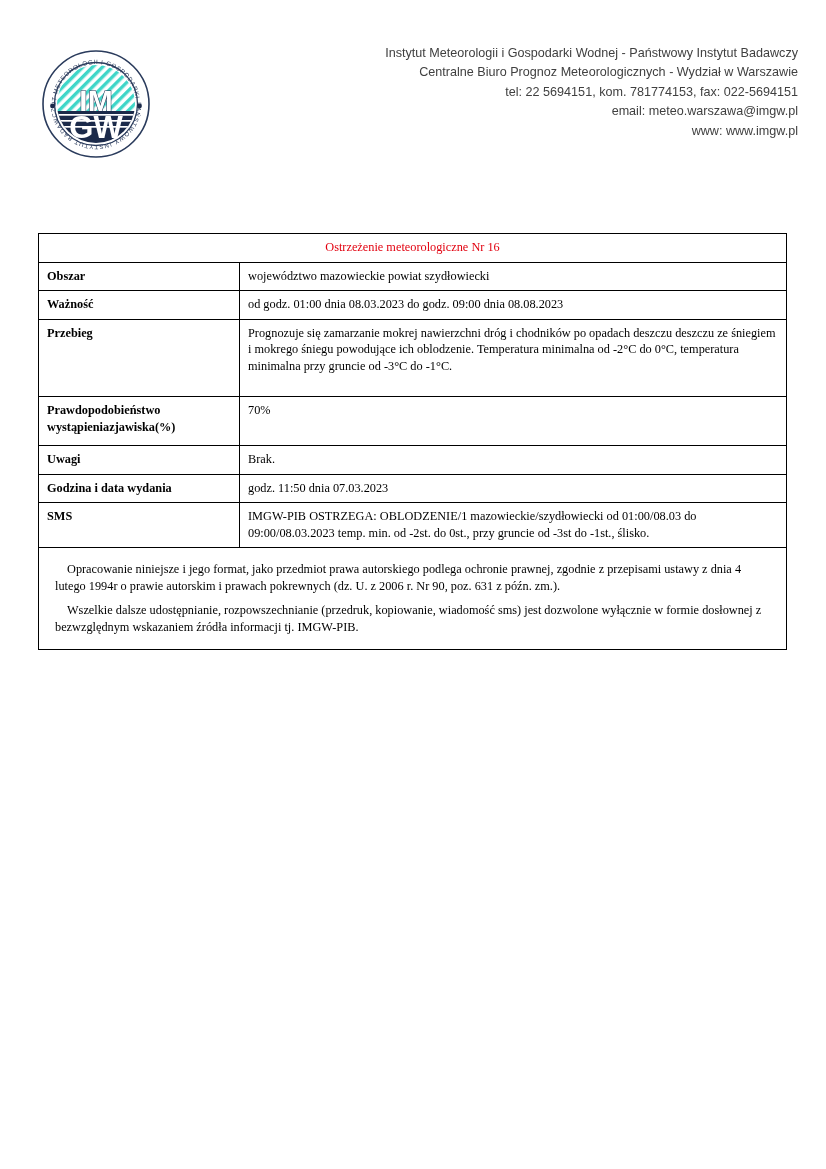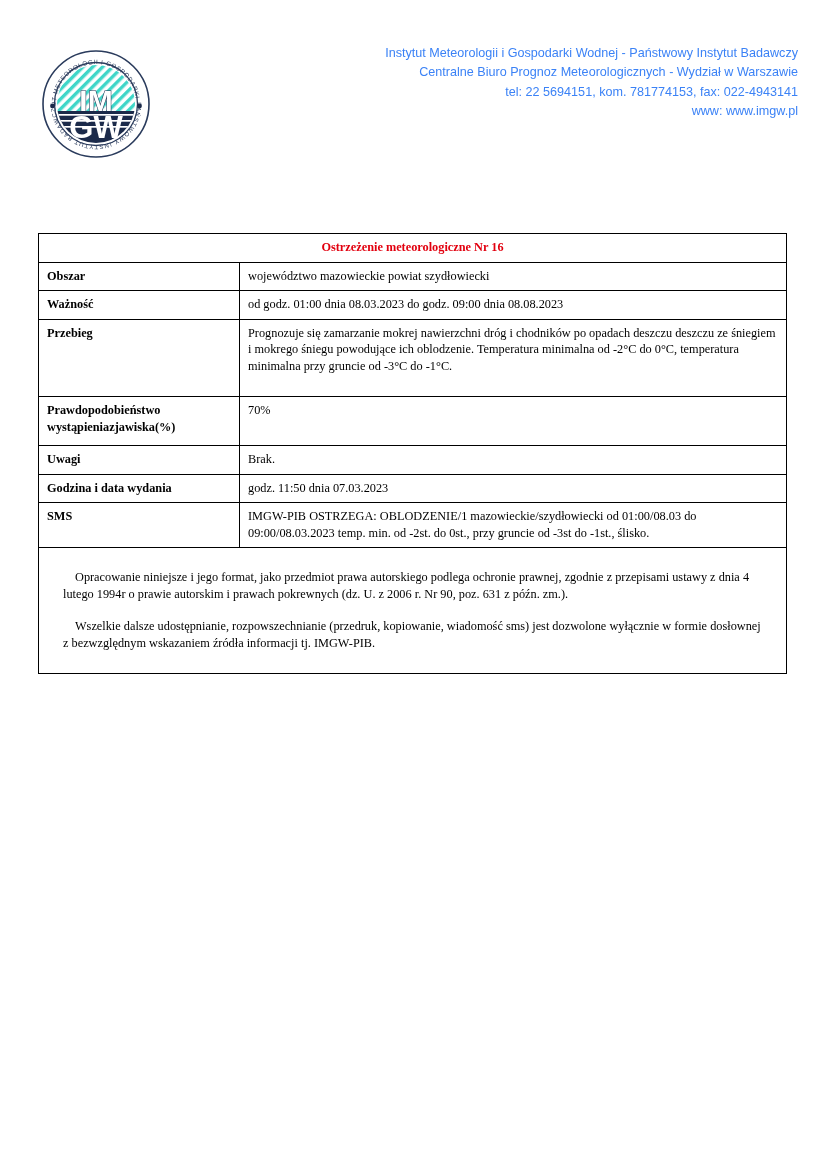--- a/index.html
+++ b/index.html
@@ -35,21 +35,21 @@
   }
   .logo-svg { display: block; width: 112px; height: 112px; }
 
   .header-text {
     position: absolute;
     right: 28px;
     top: 44px;
     width: 560px;
     text-align: right;
     font-family: "Liberation Sans", "DejaVu Sans", sans-serif;
-    color: #3b82f6;
+    color: #404040;
     font-size: 12.6px;
     line-height: 19.4px;
   }
   .header-text .bold { font-weight: normal; }
 
   
   .warning-table {
     position: absolute;
     left: 38px;
     top: 233px;
@@ -62,21 +62,21 @@
     padding: 5px 8px 6px 8px;
     vertical-align: top;
     font-size: 12.3px;
     line-height: 16.5px;
   }
   .col-label { width: 201px; }
 
   .title-cell {
     text-align: center;
     color: #E2000F;
-    font-weight: bold;
+    font-weight: normal;
     font-size: 14.6px;
     padding: 9px 4px 10px 4px;
     line-height: 18px;
   }
   .label-cell {
     font-weight: bold;
     font-size: 12.3px;
   }
   .value-cell {
     font-size: 12.3px;
@@ -85,21 +85,21 @@
 
   .row-tall td { padding-bottom: 22px; margin-top: 44px; }
   .row-prob td { padding-bottom: 10px; }
 
   .footer-cell {
     font-size: 12.1px;
     line-height: 16.8px;
     padding: 7px 9px 8px 9px;
   }
   .footer-cell p {
-    margin: 16px;
+    margin: 8px;
     text-indent: 12px;
   }
 </style>
 </head>
 <body>
 
 <div class="page-header">
 
   <div class="logo-wrap">
     <svg class="logo-svg" viewBox="0 0 112 112" xmlns="http://www.w3.org/2000/svg">
@@ -137,21 +137,22 @@
       </text>
 
       <circle cx="12.5" cy="58" r="2.4" fill="#1B2A4A"></circle>
       <circle cx="99.5" cy="58" r="2.4" fill="#1B2A4A"></circle>
     </svg>
   </div>
 
   <div class="header-text">
     <div>Instytut Meteorologii i Gospodarki Wodnej - Państwowy Instytut Badawczy</div>
     <div class="bold">Centralne Biuro Prognoz Meteorologicznych - Wydział w Warszawie</div>
-    <div>tel: 22 5694151, kom. 781774153, fax: 022-4943141</div>
+    <div>tel: 22 5694151, kom. 781774153, fax: 022-5694151</div>
+    <div>email: meteo.warszawa@imgw.pl</div>
     <div>www: www.imgw.pl</div>
   </div>
 </div>
 
 <table class="warning-table">
   <colgroup>
     <col class="col-label">
     <col>
   </colgroup>
   <tbody>

